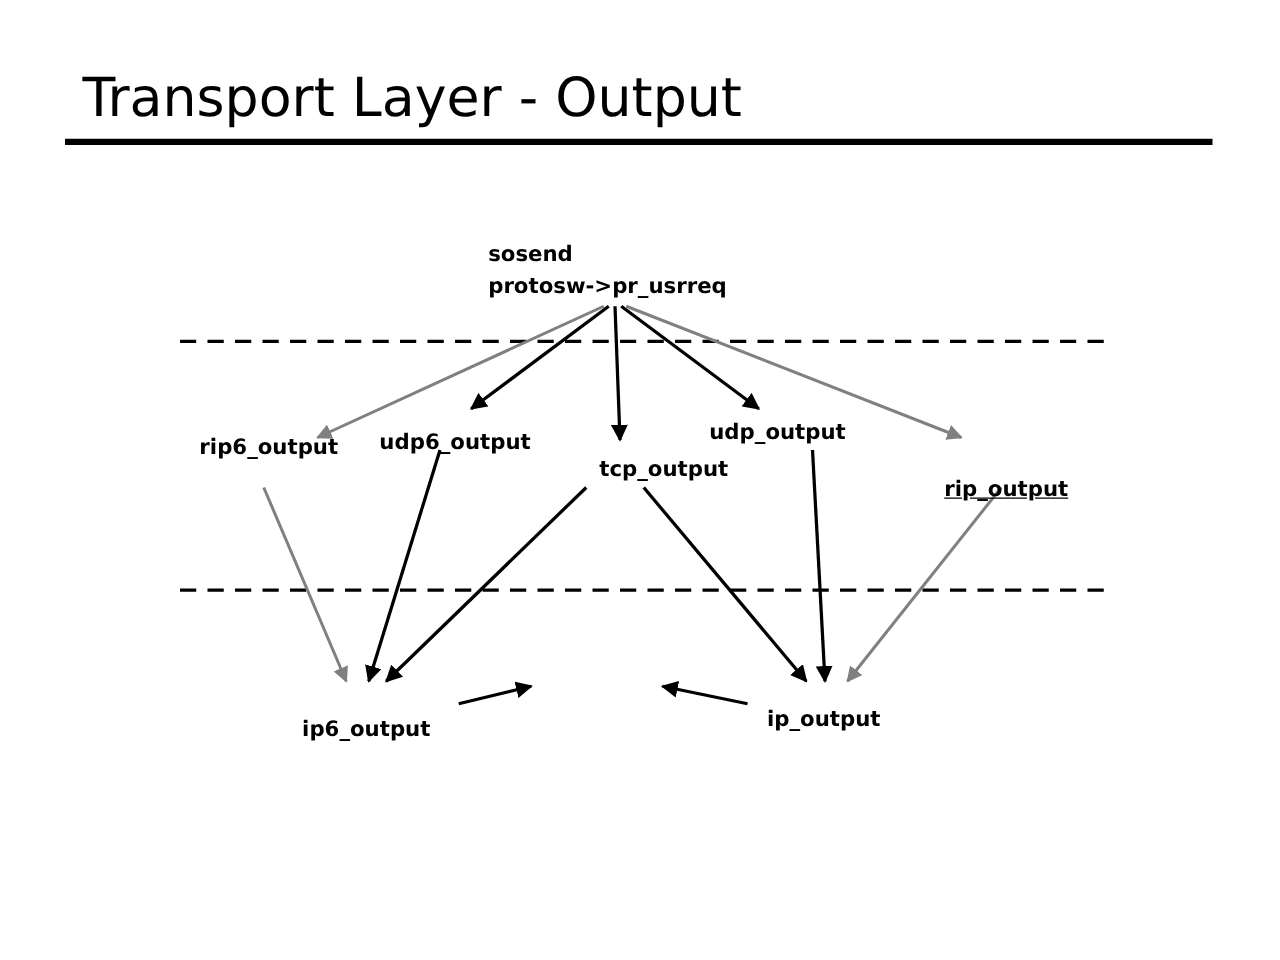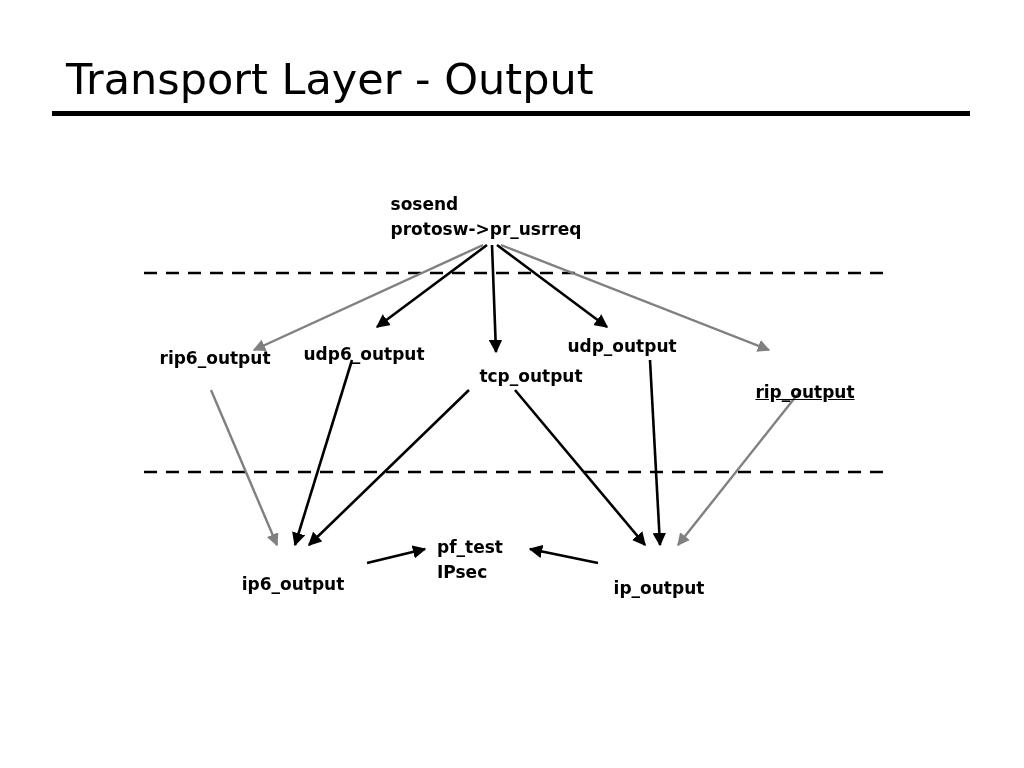--- a/index.html
+++ b/index.html
@@ -116,22 +116,18 @@
   </div>
 
   <div class="node center" style="left:805px; top:380px;text-decoration:underline;">
     <span>rip_output</span>
   </div>
 
   <div class="node center" style="left:293px; top:572px;">
     <span>ip6_output</span>
   </div>
 
-  <div class="node" style="left:437px; top:535px;">
-    <div>pf_test</div>
-    <div>IPsec</div>
-  </div>
 
-  <div class="node center" style="left:659px; top:576px;">
+  <div class="node center" style="left:659px; top:564px;">
     <span>ip_output</span>
   </div>
 
 </div>
 
 </body></html>

